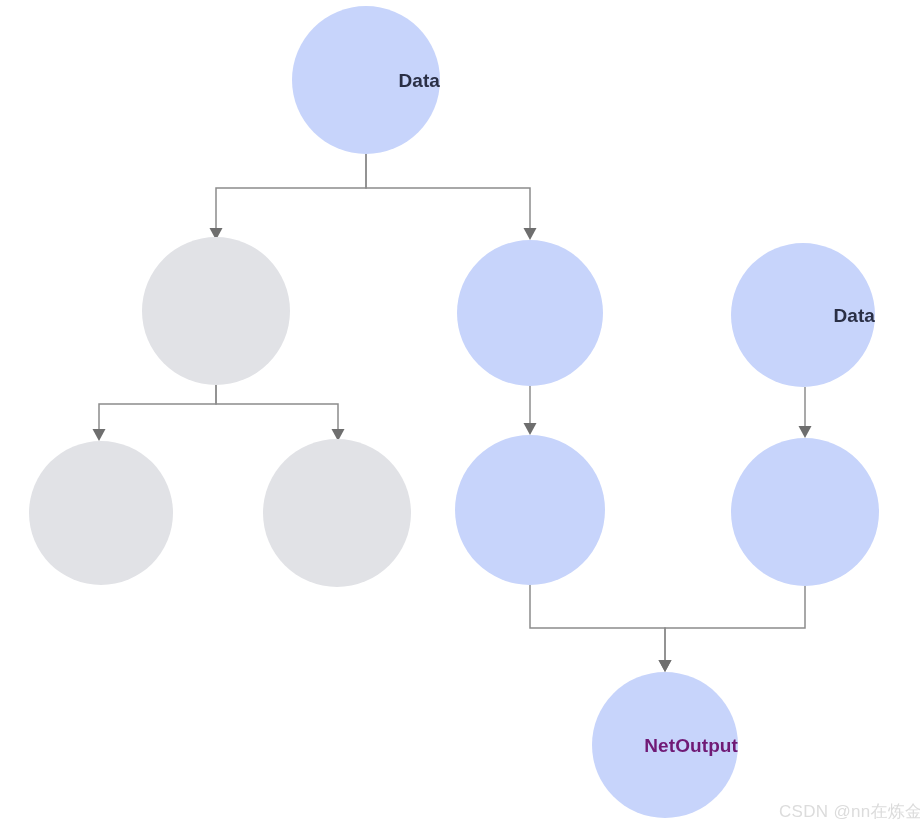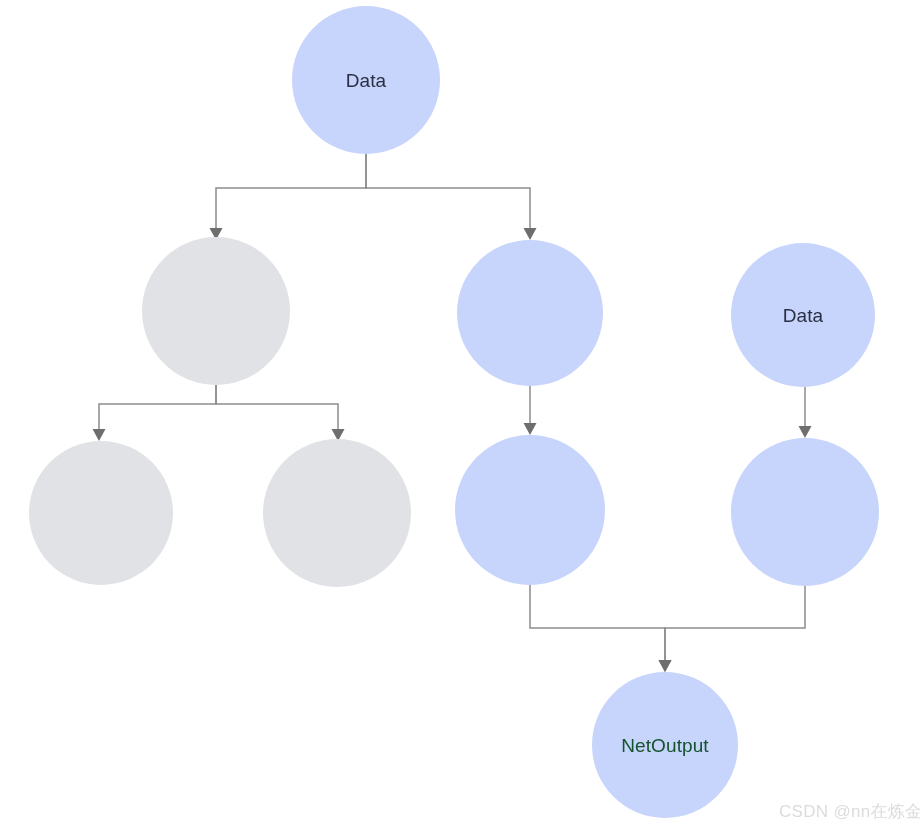--- a/index.html
+++ b/index.html
@@ -23,22 +23,23 @@
     left: 0;
     top: 0;
     width: 920px;
     height: 830px;
   }
   .node {
     position: absolute;
     border-radius: 50%;
     display: flex;
     align-items: center;
-    justify-content: center;
+    justify-content: flex-end;
     box-sizing: border-box;
+    font-weight: bold;
   }
   .node-label {
     font-family: "Liberation Sans", sans-serif;
     font-size: 19px;
     line-height: 1;
     color: #2a2f45;
     white-space: nowrap;
     letter-spacing: 0.1px;
   }
   .watermark {
@@ -109,19 +110,19 @@
       <div class="node" style="left: 263px; top: 439px; width: 148px; height: 148px; background: rgb(225, 226, 230);">
         <span class="node-label" style="color: rgb(42, 47, 69);"></span>
       </div>
       <div class="node" style="left: 455px; top: 435px; width: 150px; height: 150px; background: rgb(199, 212, 251);">
         <span class="node-label" style="color: rgb(42, 47, 69);"></span>
       </div>
       <div class="node" style="left: 731px; top: 438px; width: 148px; height: 148px; background: rgb(199, 212, 251);">
         <span class="node-label" style="color: rgb(42, 47, 69);"></span>
       </div>
       <div class="node" style="left: 592px; top: 672px; width: 146px; height: 146px; background: rgb(199, 212, 251);">
-        <span class="node-label" style="color: #14532d;">NetOutput</span>
+        <span class="node-label" style="color: #701a75;">NetOutput</span>
       </div>
     </div>
 
   <div class="watermark" style="left: 779px; top: 800px; color: rgb(220, 220, 220);">CSDN @nn在炼金</div>
 
 </div>
 
 </body></html>

